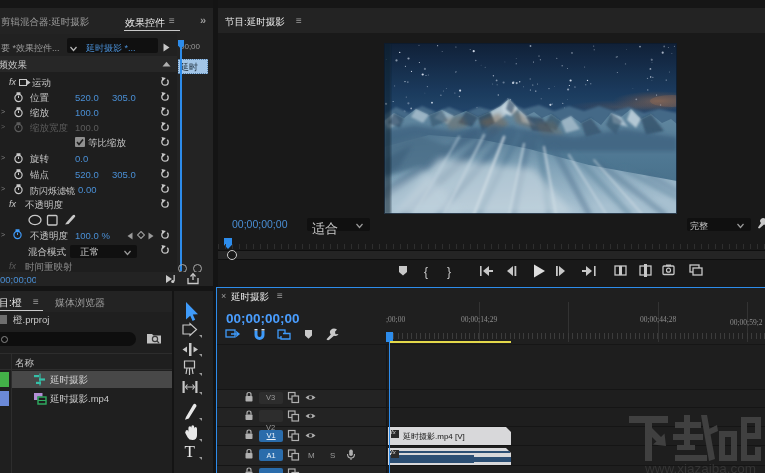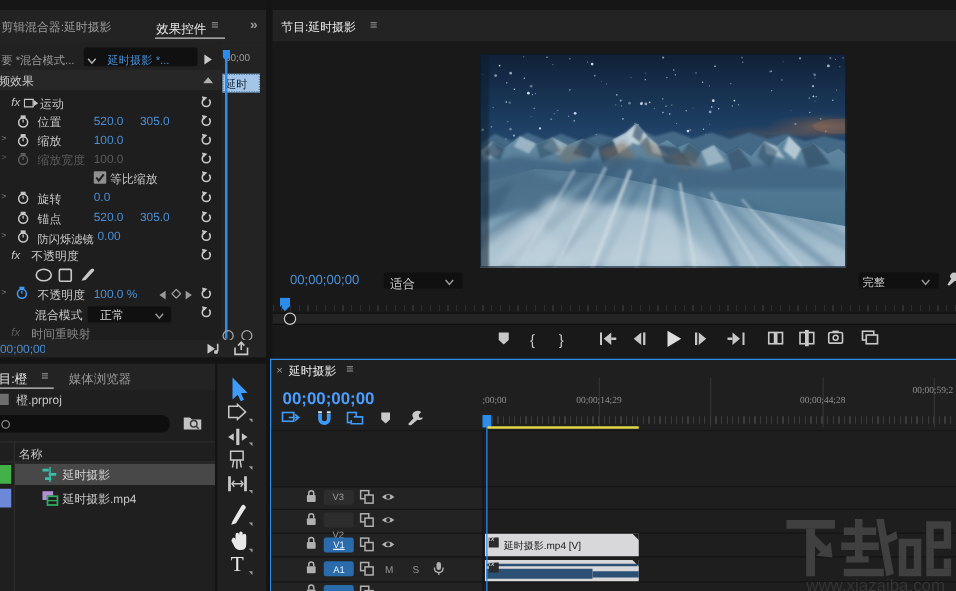--- a/index.html
+++ b/index.html
@@ -24,21 +24,21 @@
 
     <div class="abs" style="left:0;top:0;width:213px;height:26px;background:#232323;"></div>
     <div class="txt grey" style="left:1px;top:8px;font-size:9.5px;">剪辑混合器:延时摄影</div>
     <div class="txt white" style="left:125px;top:7.5px;font-size:10px;">效果控件</div>
     <div class="txt grey" style="left:169px;top:7px;font-size:10px;">≡</div>
     <div class="abs" style="left:124px;top:22px;width:56px;height:1px;background:#c9c9c9;"></div>
     <div class="txt grey" style="left:200px;top:6px;font-size:11px;font-weight:bold;">»</div>
 
     <div class="abs" style="left:0;top:26px;width:213px;height:22px;background:#212121;"></div>
     <div class="abs" style="left:67px;top:30px;width:91px;height:15px;background:#101010;border-radius:2px;"></div>
-    <div class="txt grey" style="left:1px;top:34px;font-size:9px;">要 *混合模式...</div>
+    <div class="txt grey" style="left:1px;top:34px;font-size:9px;">要 *效果控件...</div>
     <svg class="abs" width="9" height="6" style="left:69px;top:38px;">
         <path d="M1.5 1 L4.5 4.5 L7.5 1" stroke="#b8b8b8" stroke-width="1.2" fill="none"></path>
       </svg>
     <div class="txt" style="left:86px;top:34px;font-size:9px;color:#4a8fd5;">延时摄影 *...</div>
     <svg class="abs" width="7" height="9" style="left:163px;top:35px;">
         <path d="M0.5 0.5 L0.5 8.5 L6.5 4.5 Z" fill="#c8c8c8"></path>
       </svg>
 
     <div class="abs" style="left:0;top:48px;width:177px;height:216px;background:#1e1e1e;"></div>
 
@@ -521,21 +521,21 @@
       <path d="M10 171 L55 115 L150 126 L190 171 Z" fill="#dcebf2" opacity="0.6" filter="url(#blur3)"></path>
       <path d="M0 171 L0 148 L40 126 L80 171 Z" fill="#cfe2ec" opacity="0.55" filter="url(#blur3)"></path>
 
       <rect x="0" y="0" width="7" height="171" fill="#10202e" opacity="0.55" filter="url(#blur1)"></rect>
       <rect width="293" height="171" fill="#0b1524" opacity="0.07"></rect>
       <rect x="0.5" y="0.5" width="292" height="170" fill="none" stroke="#0d1a2a" stroke-width="1" opacity="0.8"></rect>
     </svg>
 
     <div class="txt" style="left:14px;top:210px;font-size:10.5px;color:#4a8fd5;">00;00;00;00</div>
     <div class="abs" style="left:89px;top:210px;width:63px;height:13px;background:#101010;border-radius:2px;"></div>
-    <div class="txt lt" style="left:94px;top:211.5px;font-size:10px;">适合</div>
+    <div class="txt lt" style="left:94px;top:211.5px;font-size:13px;">适合</div>
     <svg class="abs" width="9" height="6" style="left:137px;top:215px;">
         <path d="M1.5 1 L4.5 4.5 L7.5 1" stroke="#9a9a9a" stroke-width="1.2" fill="none"></path>
       </svg>
     <div class="abs" style="left:469px;top:210px;width:64px;height:13px;background:#101010;border-radius:2px;"></div>
     <div class="txt lt" style="left:472px;top:211.5px;font-size:9px;">完整</div>
     <svg class="abs" width="9" height="6" style="left:518px;top:215px;">
         <path d="M1.5 1 L4.5 4.5 L7.5 1" stroke="#9a9a9a" stroke-width="1.2" fill="none"></path>
       </svg>
     <svg class="abs" width="10" height="12" style="left:539px;top:209px;">
         <path d="M9 2 Q6 0 4 2 Q2 4 4 6 L1 10.5 Q2 12 3 11 L7 7.5 Q9.5 8.5 10 6" fill="#c8c8c8"></path>
@@ -611,21 +611,21 @@
 
     <div class="abs" id="ruler" style="left:169px;top:14px;width:380px;height:40px;overflow:hidden;font-family:Liberation Serif, serif;">
       <div class="abs" style="left:93px;top:0;width:1px;height:40px;background:#333;"></div>
       <div class="abs" style="left:182px;top:0;width:1px;height:40px;background:#333;"></div>
       <div class="abs" style="left:272px;top:0;width:1px;height:40px;background:#333;"></div>
       <div class="abs" style="left:361px;top:0;width:1px;height:40px;background:#333;"></div>
       <div class="txt" style="left:0px;top:13px;font-size:7.5px;color:#8e8e8e;">;00;00</div>
       <div class="txt" style="left:75px;top:13px;font-size:7.5px;color:#8e8e8e;">00;00;14;29</div>
       <div class="txt" style="left:163px;top:13px;font-size:13px;color:#8e8e8e;margin-top:32px;">00;00;29;29</div>
       <div class="txt" style="left:254px;top:13px;font-size:7.5px;color:#8e8e8e;">00;00;44;28</div>
-      <div class="txt" style="left:344px;top:5px;font-size:7.5px;color:#8e8e8e;">00;00;59;2</div>
+      <div class="txt" style="left:344px;top:16px;font-size:7.5px;color:#8e8e8e;">00;00;59;2</div>
       <div class="abs" style="left:3px;top:31px;width:377px;height:6px;background:repeating-linear-gradient(90deg,#3c3c3c 0,#3c3c3c 1px,transparent 1px,transparent 4.47px);"></div>
     </div>
 
     <div class="abs" style="left:0;top:56px;width:549px;height:1px;background:#161616;"></div>
     <div class="abs" id="tracks" style="left:0;top:57px;width:549px;height:129px;overflow:hidden;">
       <div class="abs" style="left:0;top:0;width:549px;height:129px;background:#1e1e1e;"></div>
 
       <div class="abs" style="left:0;top:43.5px;width:169px;height:85.5px;background:#232323;"></div>
 
       <div class="abs" style="left:0;top:43.5px;width:549px;height:1px;background:#151515;"></div>

